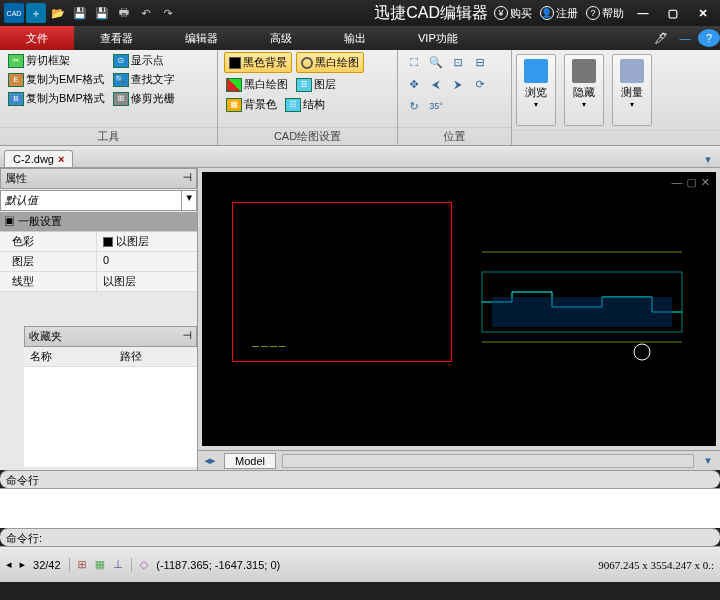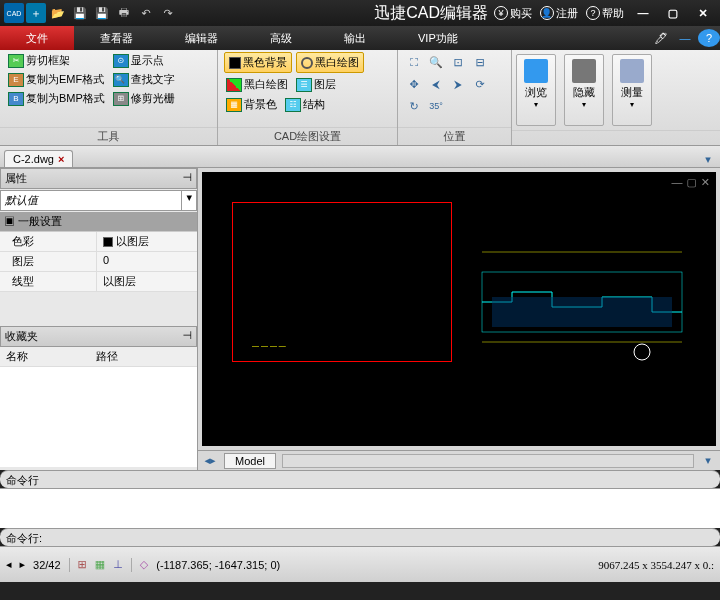--- a/index.html
+++ b/index.html
@@ -37,21 +37,21 @@
 .pin { cursor: pointer; }
 .pcombo { display: flex; border: 1px solid #999; background: #fff; margin: 1px 0; }
 .pcombo span:first-child { flex: 1; padding: 2px 4px; font-style: italic; }
 .pcombo .dd { border-left: 1px solid #999; padding: 0 4px; cursor: pointer; }
 .ptable { background: #f4f4f4; }
 .prow { display: flex; border-bottom: 1px solid #ddd; }
 .pcell { padding: 2px 6px; }
 .pcell.k { width: 90px; text-align: left; margin-left: 6px; }
 .pcell.v { flex: 1; border-left: 1px solid #ddd; }
 .phdr { background: #a3a3a3; padding: 2px 4px; border-bottom: 1px solid #ccc; }
-.favpanel { margin-top: 34px; }
+.favpanel { margin-top: 34px; margin-left: 24px; }
 .canvas-area { flex: 1; display: flex; flex-direction: column; background: #d8d8d8; }
 .canvas-wrap { flex: 1; position: relative; background: #000; margin: 4px; }
 .cad-box { position: absolute; border: 1px solid #f00; }
 .model-strip { height: 20px; display: flex; align-items: center; padding: 0 4px; gap: 6px; border-top: 1px solid #999; }
 .mtab { padding: 1px 10px; border: 1px solid #999; background: #f4f4f4; }
 .scroll-h { flex: 1; height: 14px; background: #ddd; border: 1px solid #aaa; }
 .cmdline { height: 18px; background: #e0e0e0; border-top: 1px solid #999; padding: 2px 6px; border-radius: 8px; }
 .cmdbox { height: 40px; background: #fff; border-top: 1px solid #999; }
 .status { height: 36px; background: linear-gradient(#eaeaea,#d0d0d0); border-top: 1px solid #999; display: flex; flex-direction: column; }
 .status-row { flex: 1; display: flex; align-items: center; padding: 0 6px; gap: 8px; }

